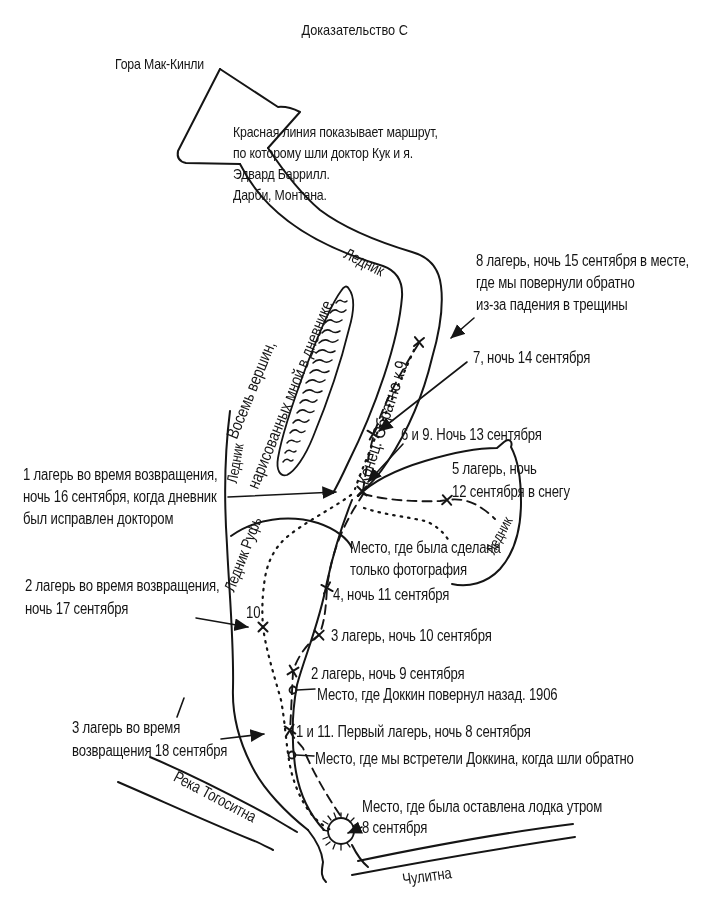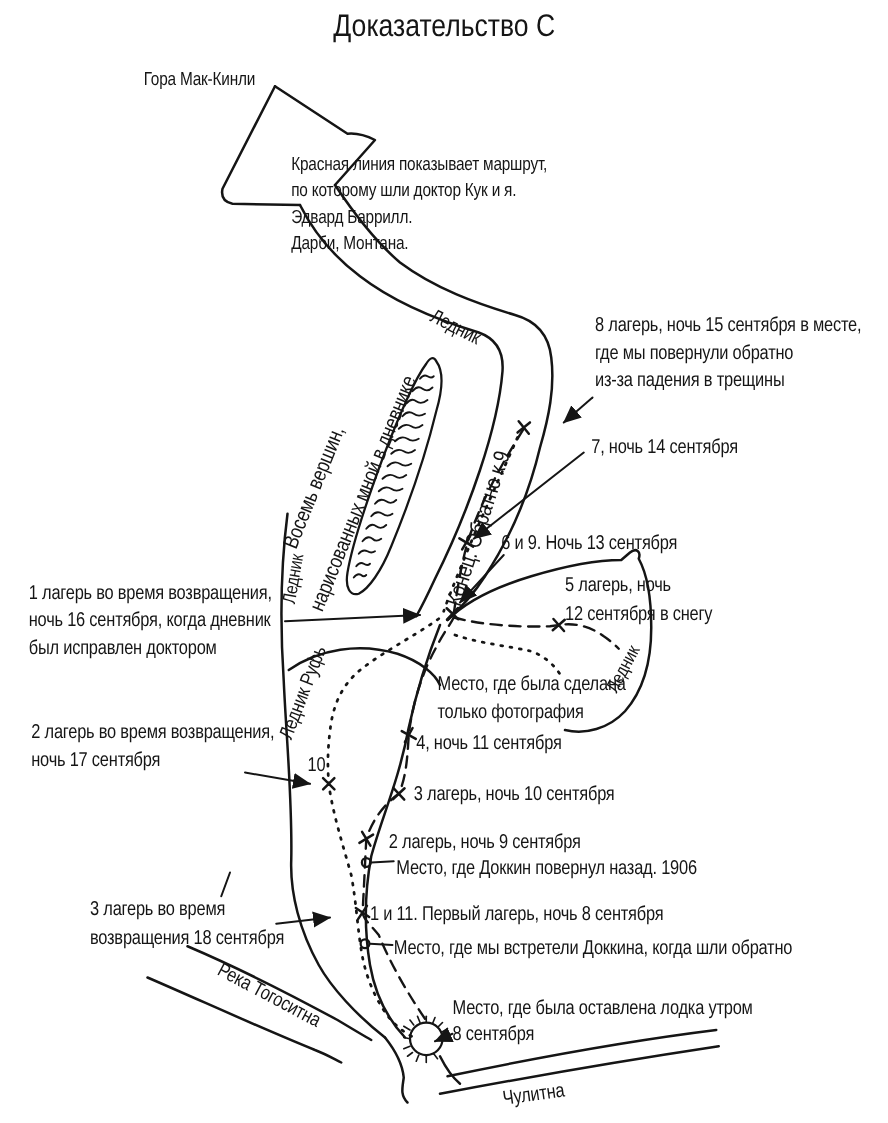--- a/index.html
+++ b/index.html
@@ -2,21 +2,21 @@
 <html><head>
 <meta charset="utf-8">
 <style>
   html,body{margin:0;padding:0;background:#fff;}
   .page{position:relative;width:710px;height:898px;background:#fff;overflow:hidden;
         font-family:"Liberation Sans",sans-serif;color:#151515;}
   svg.map{position:absolute;left:0;top:0;}
   .lbl{position:absolute;white-space:nowrap;font-size:16px;line-height:21px;
        letter-spacing:-0.2px;transform:scaleX(0.82);transform-origin:0 0;color:#151515;}
   .lh22{line-height:22px;} .lh23{line-height:23px;}
-  .title-wrap{position:absolute;left:0;top:7px;width:710px;text-align:center;font-size:25px;}
+  .title-wrap{position:absolute;left:0;top:21px;width:710px;text-align:center;font-size:15px;}
   .title-wrap span{display:inline-block;transform:scaleX(0.85);}
   .sm{font-size:14px;}
   
   .l-mountain{left:115px;top:53px;}
   .l-note{left:233px;top:121px;font-size:15px;}
   .l-glupper{left:350px;top:243px;transform:rotate(27deg) scaleX(0.82);}
   .l-camp8{left:476px;top:250px;}
   .l-camp7{left:473px;top:347px;}
   .l-konets{left:353px;top:481px;font-size:18px;transform:rotate(-72deg) scaleX(0.82);}
   .l-ep1{left:222px;top:434px;font-size:17px;transform:rotate(-68deg) scaleX(0.82);}

